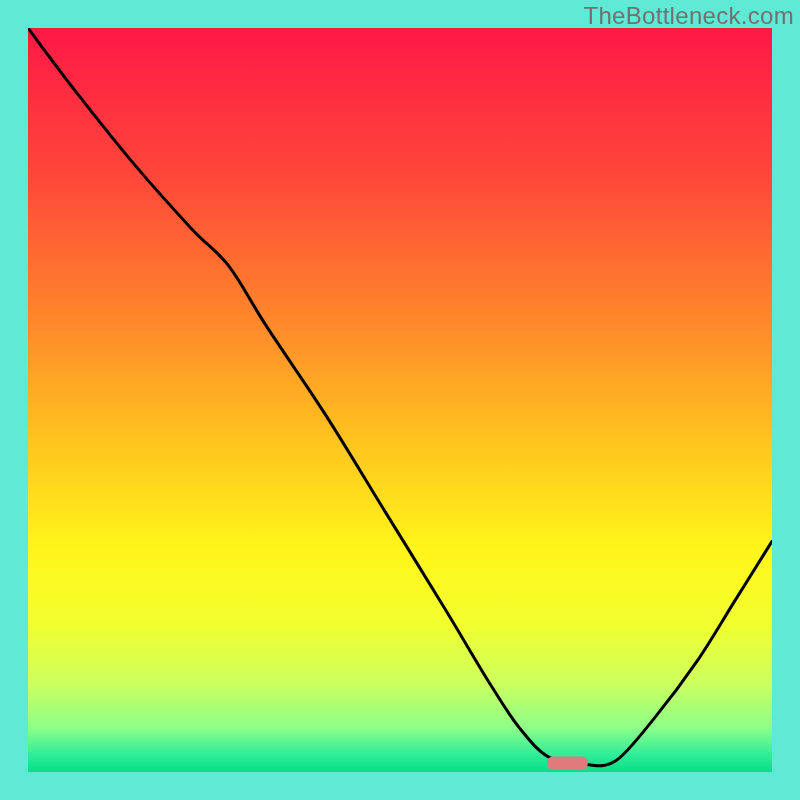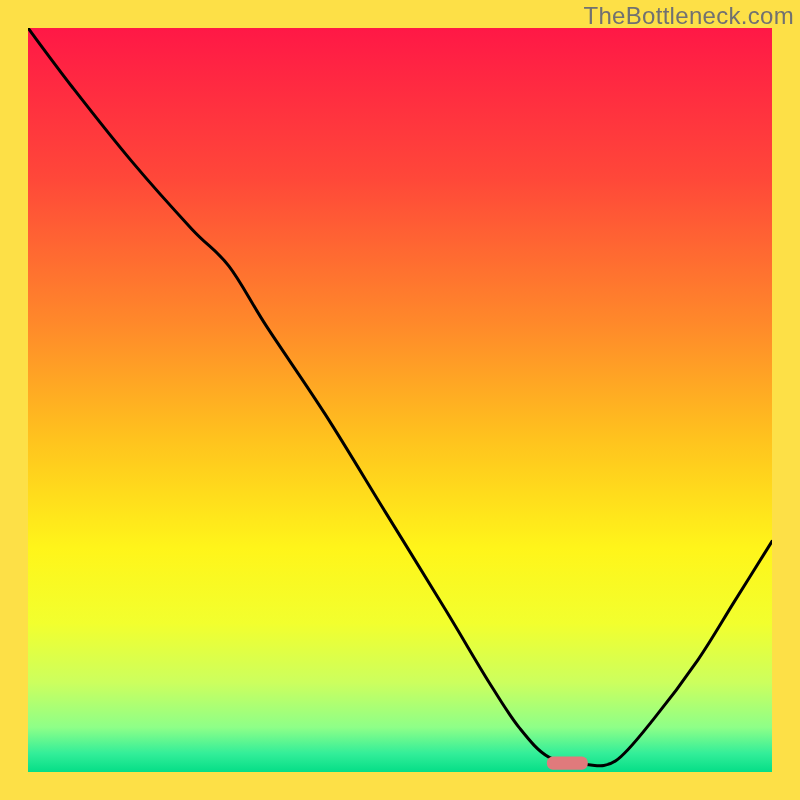--- a/index.html
+++ b/index.html
@@ -8,21 +8,21 @@
     width: 800px;
     height: 800px;
     overflow: hidden;
     background: #000;
     font-family: Arial, Helvetica, sans-serif;
   }
   .frame {
     position: relative;
     width: 800px;
     height: 800px;
-    background: #fde047;
+    background: #5eead4;
   }
   .watermark {
     position: absolute;
     top: 2px;
     right: 6px;
     color: #717171;
     font-size: 24px;
     font-weight: 500;
     letter-spacing: 0.3px;
     z-index: 10;

